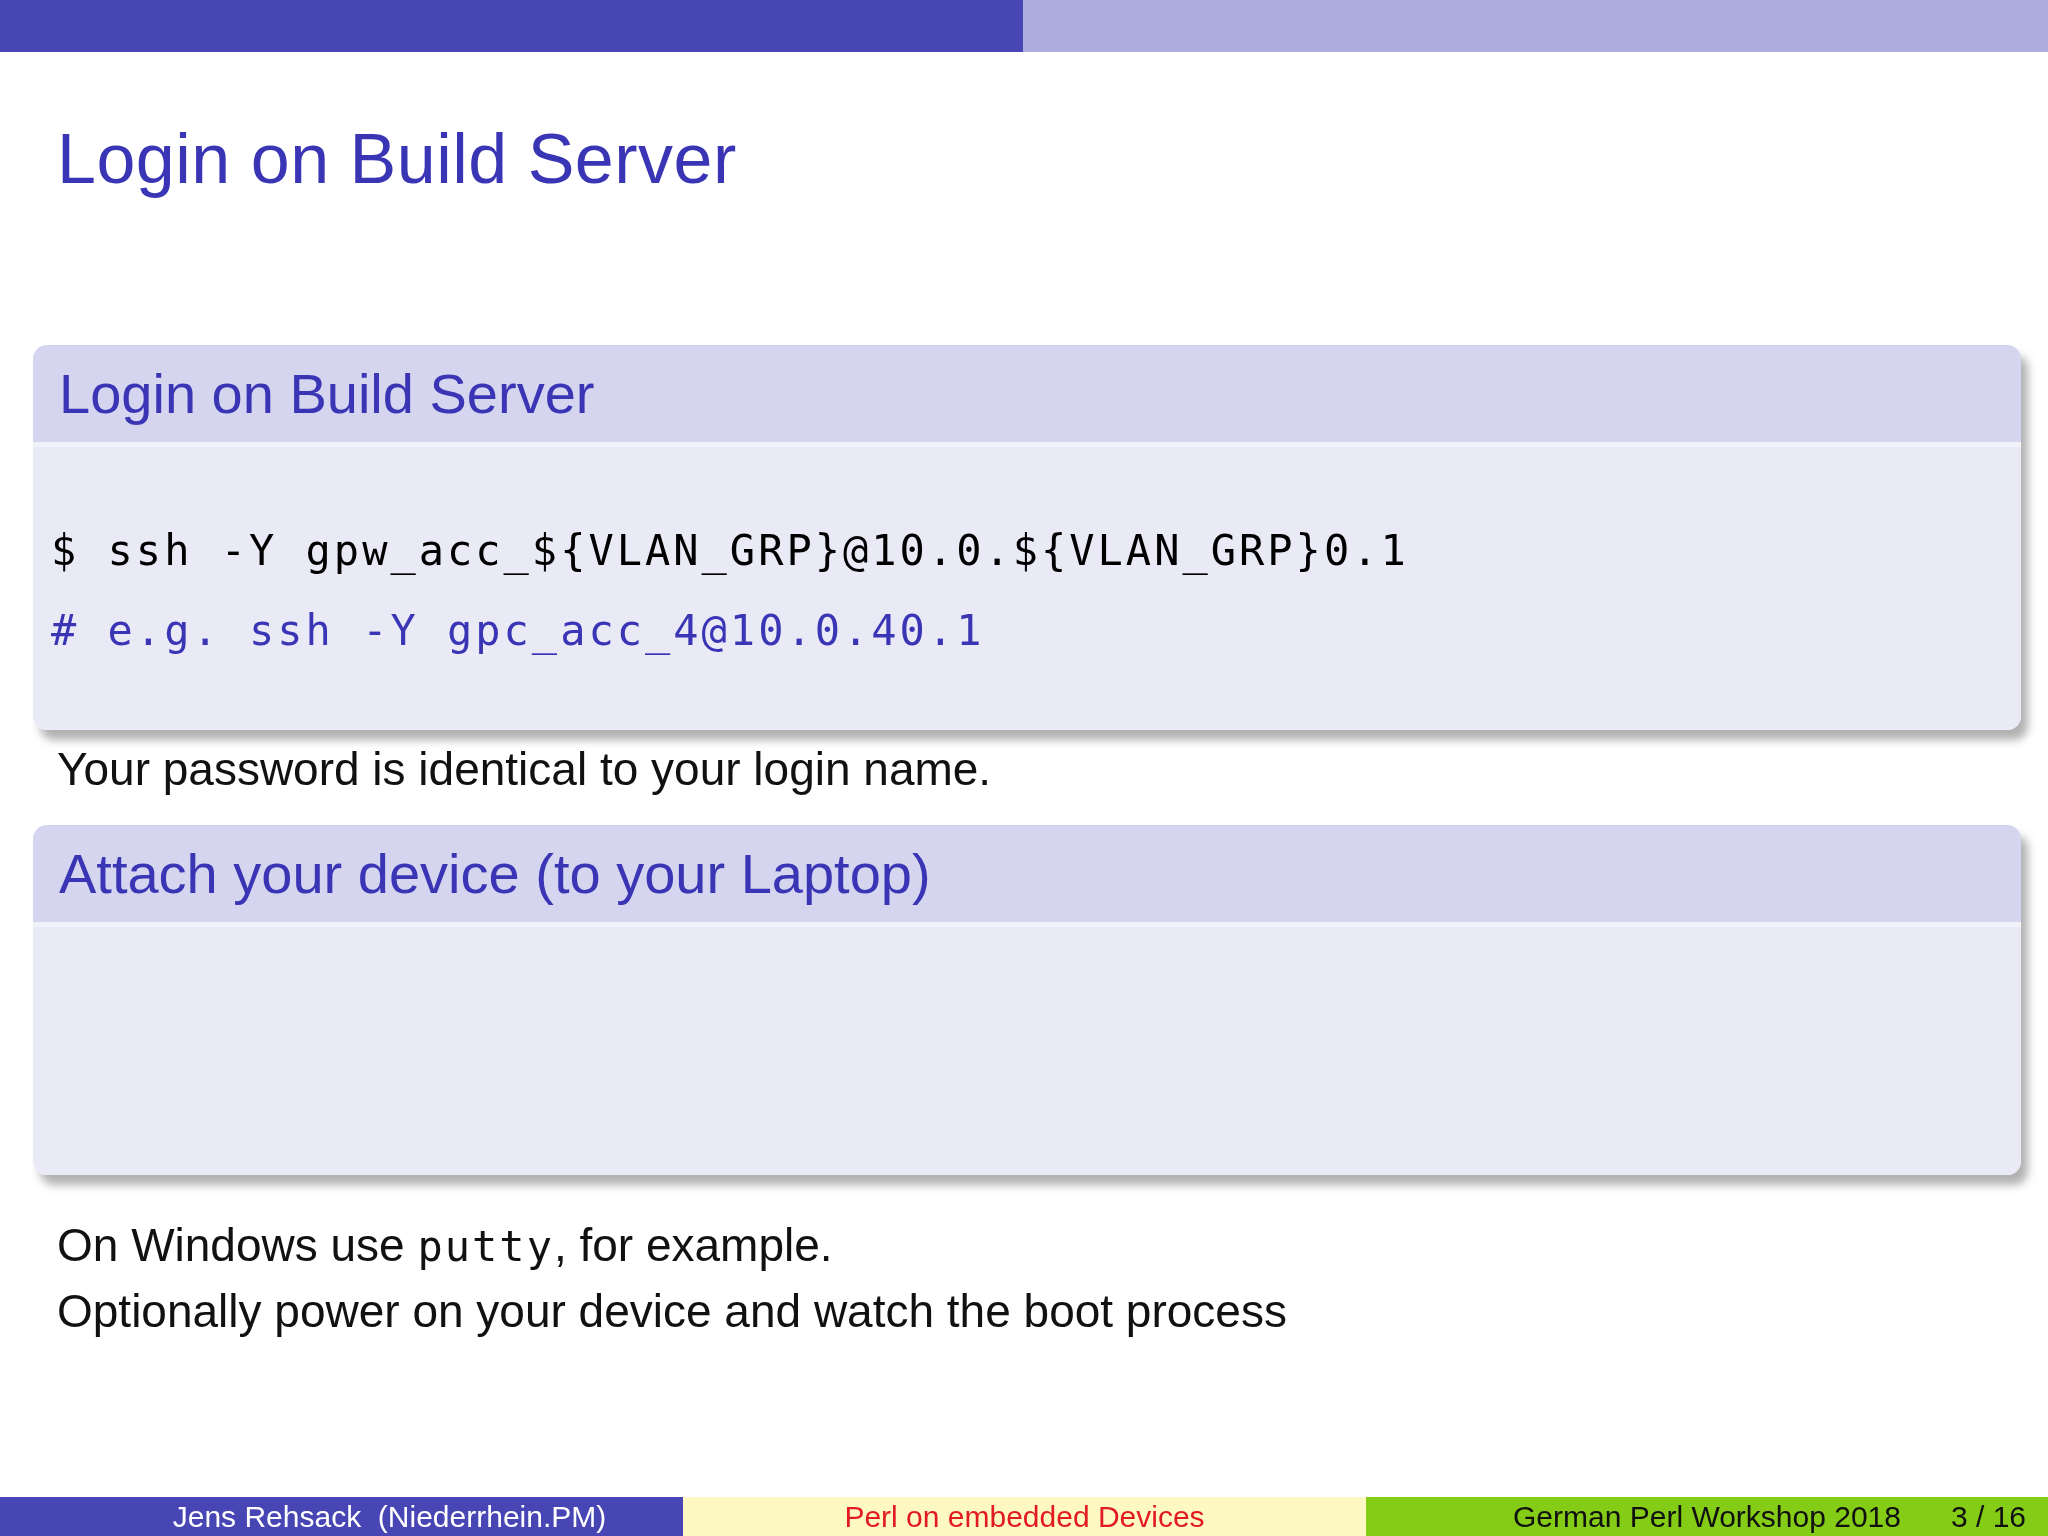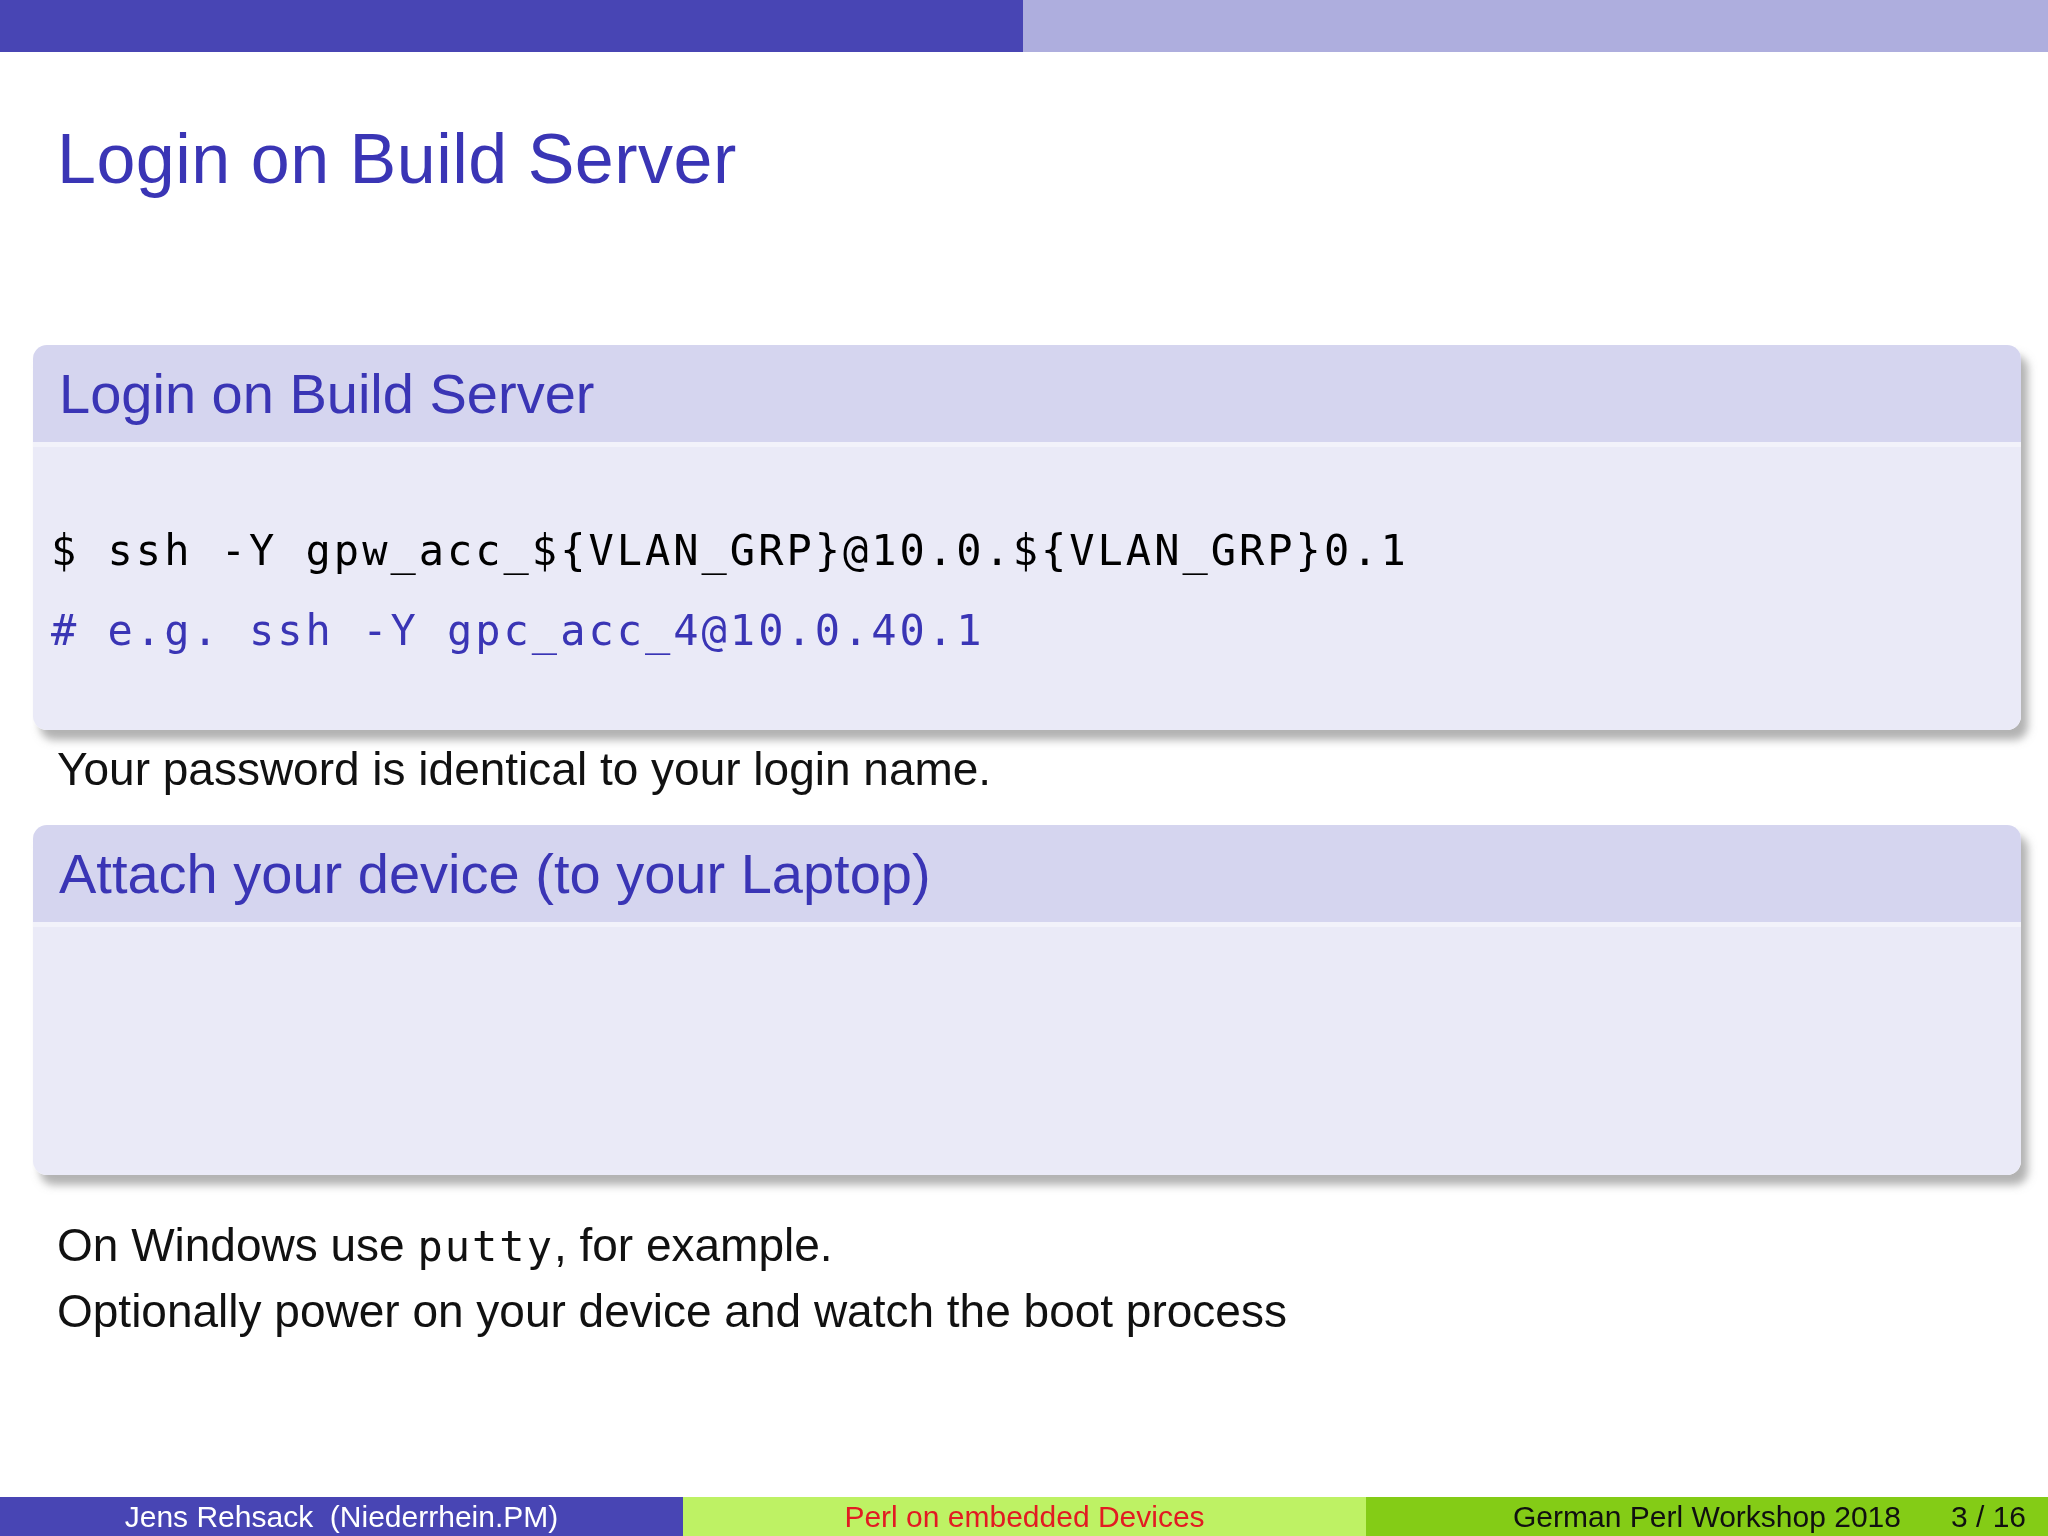--- a/index.html
+++ b/index.html
@@ -68,22 +68,22 @@
   .para-windows  { top:1218px;text-align:right; }
   .para-optional { top:1284px; }
   .inline-code {
     font-family:"DejaVu Sans Mono", monospace;
     font-size:42px; letter-spacing:2px;
   }
 
   
   .footbar { position:absolute; left:0; top:1497px; width:2048px; height:39px; font-size:30px; }
   .foot-section { position:absolute; top:0; height:39px; display:flex; align-items:center; justify-content:center; }
-  .foot-author { left:0;      width:683px;  background:#4845b4; color:#ffffff; }
-  .foot-title  { left:683px;  width:683px;  background:#bef264; color:#e21b22; }
+  .foot-author { left:0;      width:683px;  background:#4845b4; color:#ffffff;padding-left:48px; }
+  .foot-title  { left:683px;  width:683px;  background:#fef9c3; color:#e21b22; }
   .foot-event  { left:1366px; width:682px;  background:#84cc16; color:#101010; }
   .foot-page   { position:absolute; right:22px; top:0; height:39px; display:flex; align-items:center; color:#101010; }
   .foot-text { white-space:pre; }
 </style>
 </head>
 <body>
 
 <div class="topbar">
   <div class="topbar-left"></div>
   <div class="topbar-right"></div>

